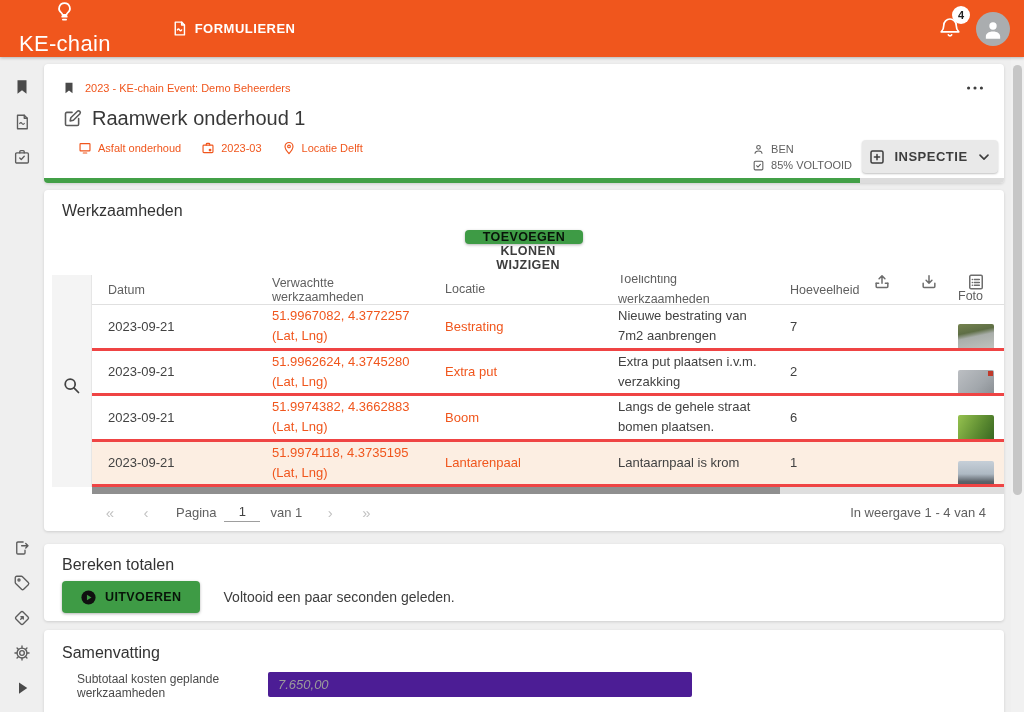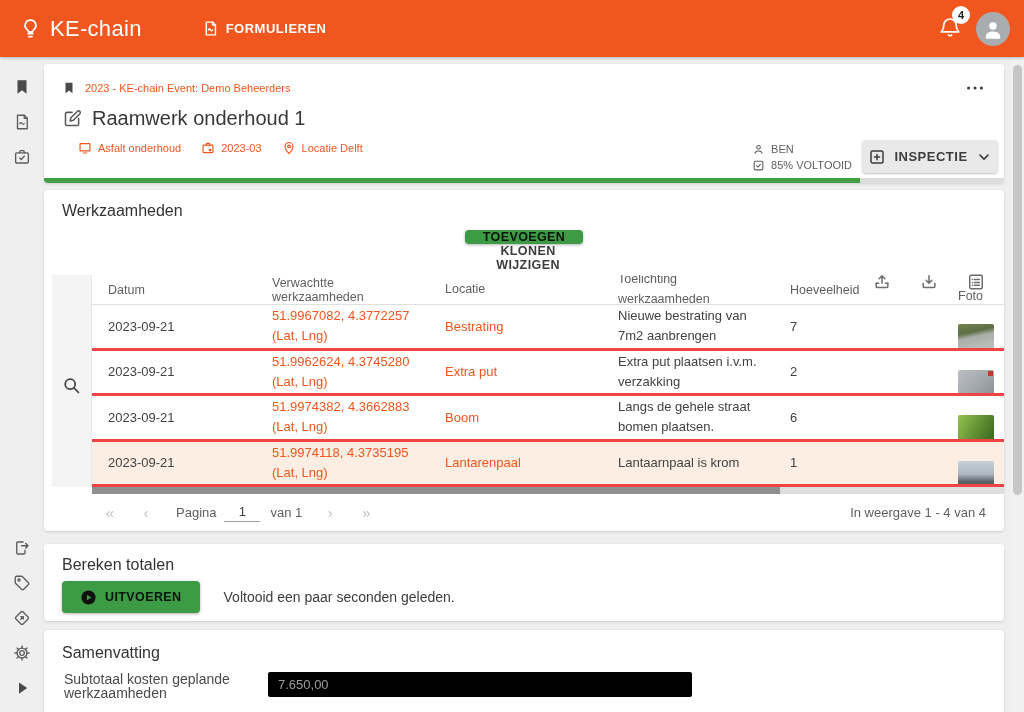--- a/index.html
+++ b/index.html
@@ -12,21 +12,21 @@
   }
   .i { display:inline-flex; align-items:center; justify-content:center; flex:none; }
   svg { display:block; }
 
   
   .topbar {
     position:absolute; left:0; top:0; width:1024px; height:57px;
     background:#f0561d; display:flex; align-items:center;
     box-shadow:0 1px 3px rgba(0,0,0,.25); z-index:10;
   }
-  .brand { display:flex; align-items:center; gap:8px; margin-left:19px; cursor:pointer; }
+  .brand { display:flex; align-items:center; gap:8px; margin-left:19px; cursor:pointer;flex-direction:column; }
   .brand-name { color:#fff; font-size:22px; font-weight:500; letter-spacing:.3px; }
   .nav-form { display:flex; align-items:center; gap:7px; margin-left:60px; cursor:pointer; }
   .nav-form span { color:#fff; font-size:13px; font-weight:700; letter-spacing:.5px; }
   .topbar-right { margin-left:auto; display:flex; align-items:center; gap:14px; margin-right:14px; }
   .bell-wrap { position:relative; cursor:pointer; }
   .badge {
     position:absolute; top:-9px; right:-8px; width:18px; height:18px; border-radius:50%;
     background:#fff; color:#222; font-size:11px; font-weight:700;
     display:flex; align-items:center; justify-content:center;
   }
@@ -137,25 +137,25 @@
   .pg-of { margin:0 10px; }
   .pg-summary { margin-left:auto; margin-right:18px; color:#5f5f5f; }
 
   
   .card-bereken .sec-title { position:absolute; left:18px; top:12px; }
   .bereken-row { position:absolute; left:18px; top:37px; display:flex; align-items:center; }
   .status-text { margin-left:24px; font-size:14px; color:#3d3d3d; }
 
   
   .card-samen .sec-title { position:absolute; left:18px; top:14px; }
-  .field-label { position:absolute; left:20px; top:42px; width:200px; font-size:14px; font-weight:500; color:#4a4a4a; line-height:14px; }
+  .field-label { position:absolute; left:33px; top:42px; width:200px; font-size:12px; font-weight:500; color:#4a4a4a; line-height:14px; }
   .field-input {
     position:absolute; left:224px; top:42px; width:424px; height:25px;
-    background:#000000; border:none; border-radius:2px; padding:0 10px;
-    font-family:inherit; font-size:13px; color:#9b9b9b;
+    background:#4c1d95; border:none; border-radius:2px; padding:0 10px;
+    font-family:inherit; font-size:13px; color:#9b9b9b;font-style:italic;
   }
 
   
   .vscroll { position:absolute; right:0; top:57px; width:13px; bottom:0; background:#f1f1f1; }
   .vscroll-thumb { position:absolute; right:2px; top:8px; width:9px; height:430px; border-radius:5px; background:#c6c6c6; cursor:pointer; }
 </style>
 </head>
 <body>
 
 <header class="topbar">

